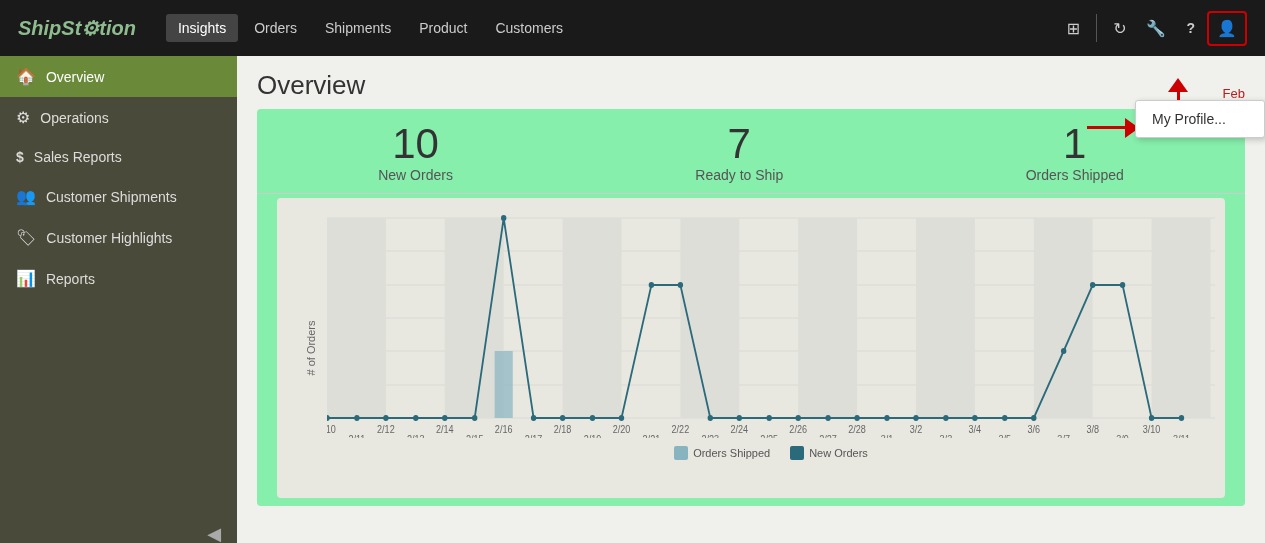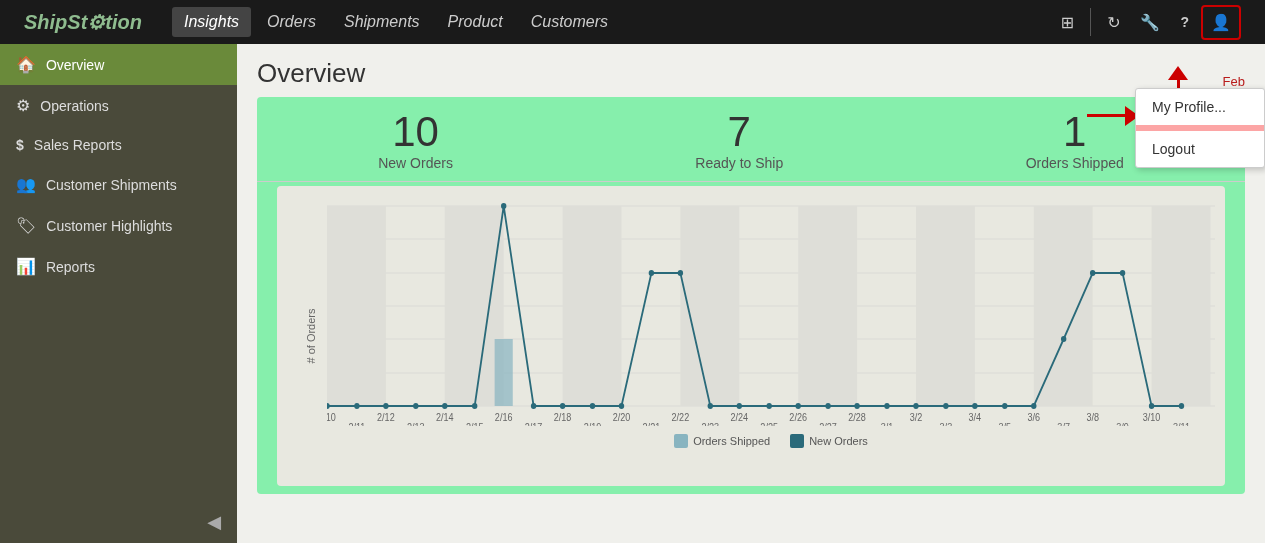--- a/index.html
+++ b/index.html
@@ -1,45 +1,44 @@
 <!DOCTYPE html>
 <html><head>
   <meta charset="utf-8">
   <style>
     * { margin: 0; padding: 0; box-sizing: border-box; }
     body { font-family: Arial, sans-serif; background: #f0f0f0; width: 1265px; height: 543px; overflow: hidden; }
 
     
     .top-nav {
       background: #1a1a1a;
-      height: 44px;
+      height: 56px;
       display: flex;
       align-items: center;
-      padding: 0 24px;
+      padding: 0 18px;
       position: relative;
       z-index: 100;
     }
     .logo {
       color: white;
       font-size: 20px;
       font-weight: bold;
       font-style: italic;
       margin-right: 30px;
       white-space: nowrap;
     }
     .logo span { color: #8fbc8f; }
     .nav-links { display: flex; gap: 4px; flex: 1; }
     .nav-link {
       color: #ccc;
       padding: 6px 12px;
-      font-size: 16px;
+      font-size: 14px;
       cursor: pointer;
       border-radius: 3px;
       text-decoration: none;
-      font-style: italic;
     }
     .nav-link.active { color: white; background: #444; }
     .nav-icons { display: flex; align-items: center; gap: 4px; margin-left: auto; }
     .nav-icon-btn {
       color: #ccc;
       background: none;
       border: none;
       cursor: pointer;
       padding: 6px 8px;
       font-size: 16px;
@@ -182,21 +181,21 @@
       border-radius: 3px;
       z-index: 200;
       min-width: 130px;
       box-shadow: 2px 2px 6px rgba(0,0,0,0.2);
     }
     .profile-dropdown-item {
       padding: 10px 16px;
       font-size: 14px;
       color: #333;
       cursor: pointer;
-      border-bottom: 6px solid #fca5a5;
+      border-bottom: 3px solid #fca5a5;
     }
     .profile-dropdown-item:last-child { border-bottom: none; }
 
     .grid-line { stroke: #ccc; stroke-width: 0.5; }
     .data-line { stroke: #2a6a7a; stroke-width: 2; fill: none; }
     .bar-rect { fill: #88b4c0; opacity: 0.7; }
   </style>
 </head>
 <body>
 
@@ -392,21 +391,20 @@
           <div class="legend-item">
             <div class="legend-swatch" style="background:#2a6a7a;"></div>
             <span>New Orders</span>
           </div>
         </div>
       </div>
     </div>
 
     <div class="profile-dropdown" style="right:0;top:44px;">
       <div class="profile-dropdown-item">My Profile...</div>
-      <div class="profile-dropdown-item">Logout</div>
     </div>
 
     <div style="position:absolute;top:44px;right:148px;pointer-events:none;">
 
       <div style="position:absolute;top:26px;right:-10px;width:40px;height:3px;background:#cc0000;"></div>
       <div style="position:absolute;top:18px;right:-22px;width:0;height:0;border-top:10px solid transparent;border-bottom:10px solid transparent;border-left:14px solid #cc0000;"></div>
 
       <div style="position:absolute;top:-10px;right:-63px;width:3px;height:40px;background:#cc0000;"></div>
       <div style="position:absolute;top:-22px;right:-71px;width:0;height:0;border-left:10px solid transparent;border-right:10px solid transparent;border-bottom:14px solid #cc0000;"></div>
     </div>

